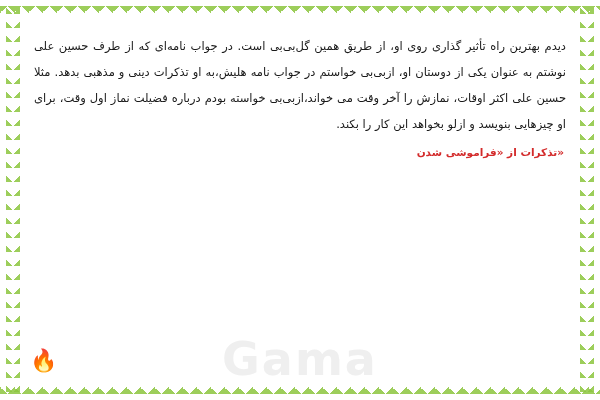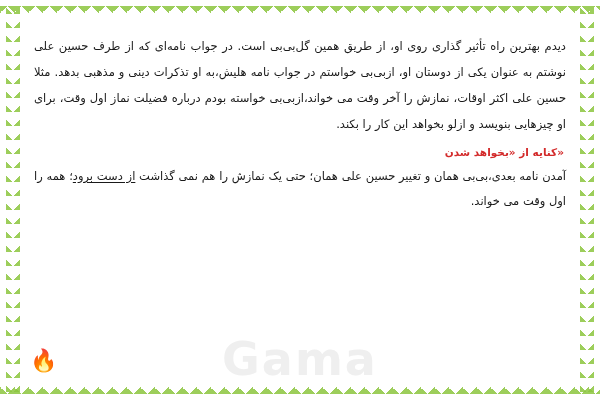--- a/index.html
+++ b/index.html
@@ -127,24 +127,23 @@
   <div class="zigzag zigzag-top"></div>
   <div class="zigzag zigzag-bottom"></div>
   <div class="zigzag zigzag-left"></div>
   <div class="zigzag zigzag-right"></div>
 
   <div class="content">
 
     <p class="para">دیدم بهترین راه تأثیر گذاری روی او، از طریق همین گل‌بی‌بی است. در جواب نامه‌ای که از طرف حسین علی نوشتم به عنوان یکی از دوستان او، ازبی‌بی خواستم در جواب نامه هلیش،به او تذکرات دینی و مذهبی بدهد. مثلا حسین علی اکثر اوقات، نمازش را آخر وقت می خواند،ازبی‌بی خواسته بودم درباره فضیلت نماز اول وقت، برای او چیزهایی بنویسد و ازلو بخواهد این کار را بکند.</p>
 
     <div class="note-row">
-      <span class="note">«کنایه از «بخواهد شدن</span>
+      <span class="note">«تذکرات از «فراموشی شدن</span>
     </div>
 
-    <p class="para">آمدن نامه بعدی،بی‌بی همان و تغییر حسین علی همان؛ حتی یک نمازش را هم نمی گذاشت <u class="ul">از دست برود</u>؛ همه را اول وقت می خواند.</p>
 
 
   </div>
 
   <div class="watermark">Gama</div>
   <div class="corner-mark">🔥</div>
 
 </div>
 
 </body></html>

